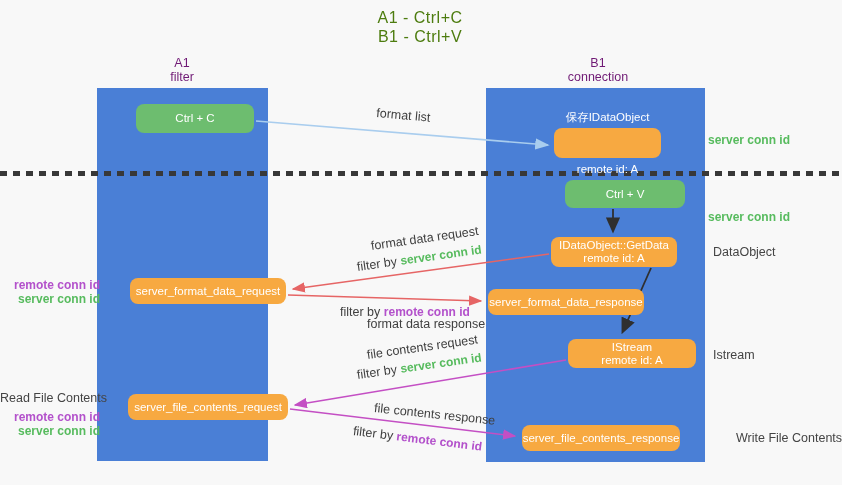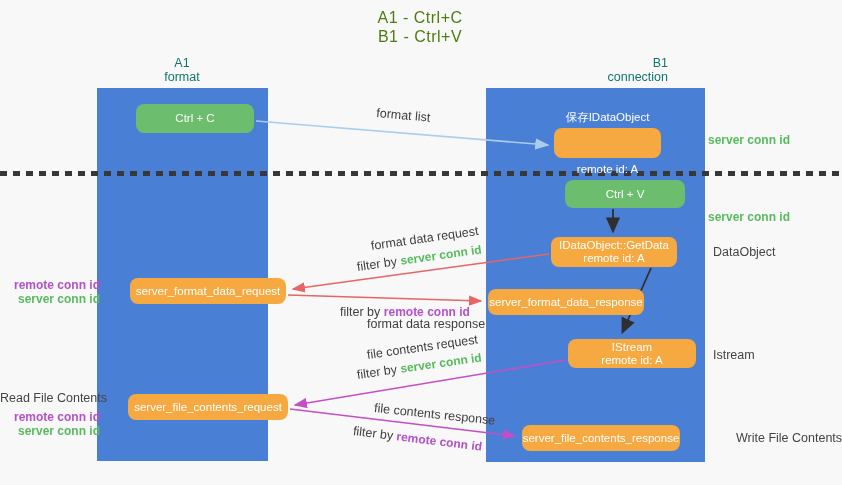--- a/index.html
+++ b/index.html
@@ -10,24 +10,24 @@
     color:#3f3f3f;
   }
   .title{
     position:absolute;left:300px;top:8px;width:240px;text-align:center;
     font-size:16px;line-height:19px;color:#4d7c0f;letter-spacing:.5px;
   }
   .lane{position:absolute;background:#4a7fd6;}
   .lane-a{left:97px;top:88px;width:171px;height:373px;}
   .lane-b{left:486px;top:88px;width:219px;height:374px;}
   .lane-header{
-    position:absolute;text-align:center;font-size:12.5px;line-height:14px;color:#0f766e;
+    position:absolute;text-align:center;font-size:12.5px;line-height:14px;color:#701a75;
   }
   .lane-header.a{left:112px;top:56px;width:140px;}
-  .lane-header.b{left:528px;top:56px;width:140px;text-align:right;}
+  .lane-header.b{left:528px;top:56px;width:140px;}
   .dotted{
     position:absolute;left:0;top:171px;width:842px;height:5px;
     background:repeating-linear-gradient(90deg,#383838 0 7px,transparent 7px 13px);
   }
   .node{
     position:absolute;display:flex;flex-direction:column;justify-content:center;
     align-items:center;color:#fff;font-size:11.5px;line-height:13px;text-align:center;
     z-index:3;
     border-radius:8px;
   }
@@ -59,21 +59,21 @@
 
 <div class="canvas">
 
   <div class="title">
     <div>A1 - Ctrl+C</div>
     <div>B1 - Ctrl+V</div>
   </div>
 
   <div class="lane-header a">
     <div>A1</div>
-    <div>format</div>
+    <div>filter</div>
   </div>
   <div class="lane-header b">
     <div>B1</div>
     <div>connection</div>
   </div>
 
   <div class="lane lane-a"></div>
   <div class="lane lane-b"></div>
 
   <div class="dotted"></div>

